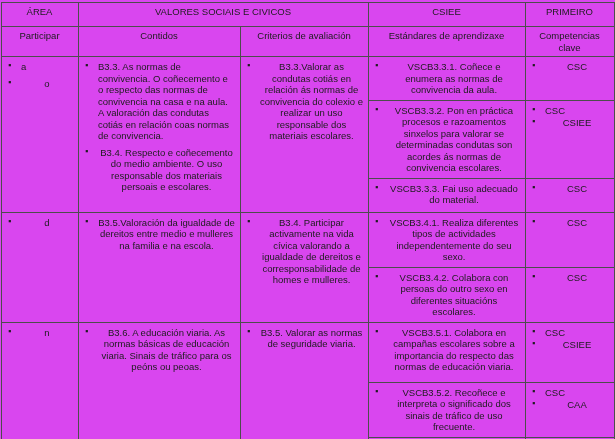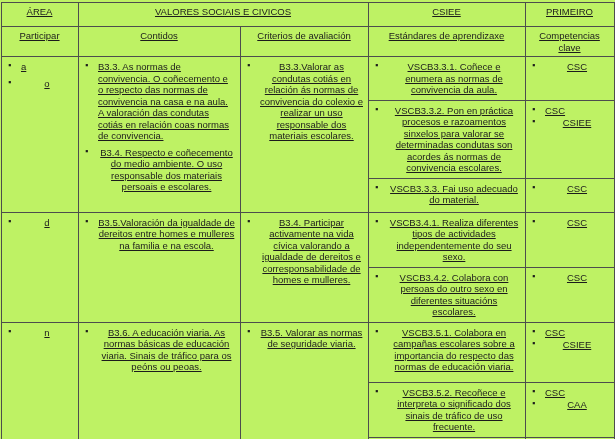--- a/index.html
+++ b/index.html
@@ -1,19 +1,19 @@
 <!DOCTYPE html>
 <html><head>
 <meta charset="utf-8">
 <style>
   html, body { margin:0; padding:0; background:#ffffff; }
   .page {
-    width:615px; height:439px; overflow:hidden; background:#bef264;
+    width:615px; height:439px; overflow:hidden; background:#d946ef;
     font-family:"Liberation Sans", sans-serif; color:#1c1c1c;
-    box-sizing:border-box; padding:2px 1px 0 1px;text-decoration:underline;
+    box-sizing:border-box; padding:2px 1px 0 1px;
   }
   table.cur {
     border-collapse:collapse; table-layout:fixed; width:613px;
   }
   table.cur td {
     border:1px solid #4d4d4d; vertical-align:top;
     padding:3px 5px 3px 4px; font-size:9.5px; line-height:11.5px;
     box-sizing:border-box; overflow:hidden;
   }
   td.hc {
@@ -91,21 +91,21 @@
       <td>
         <div class="bi comp">CSC</div>
       </td>
     </tr>
 
     <tr style="height:44px">
       <td rowspan="2">
         <div class="bi">d</div>
       </td>
       <td rowspan="2">
-        <div class="bi">B3.5.Valoración da igualdade de dereitos entre homes e mulleres na familia e na escola.</div>
+        <div class="bi">B3.5.Valoración da igualdade de dereitos entre medio e mulleres na familia e na escola.</div>
       </td>
       <td rowspan="2">
         <div class="bi">B3.4. Participar activamente na vida cívica valorando a igualdade de dereitos e corresponsabilidade de homes e mulleres.</div>
       </td>
       <td>
         <div class="bi">VSCB3.4.1. Realiza diferentes tipos de actividades independentemente do seu sexo.</div>
       </td>
       <td>
         <div class="bi comp">CSC</div>
       </td>

